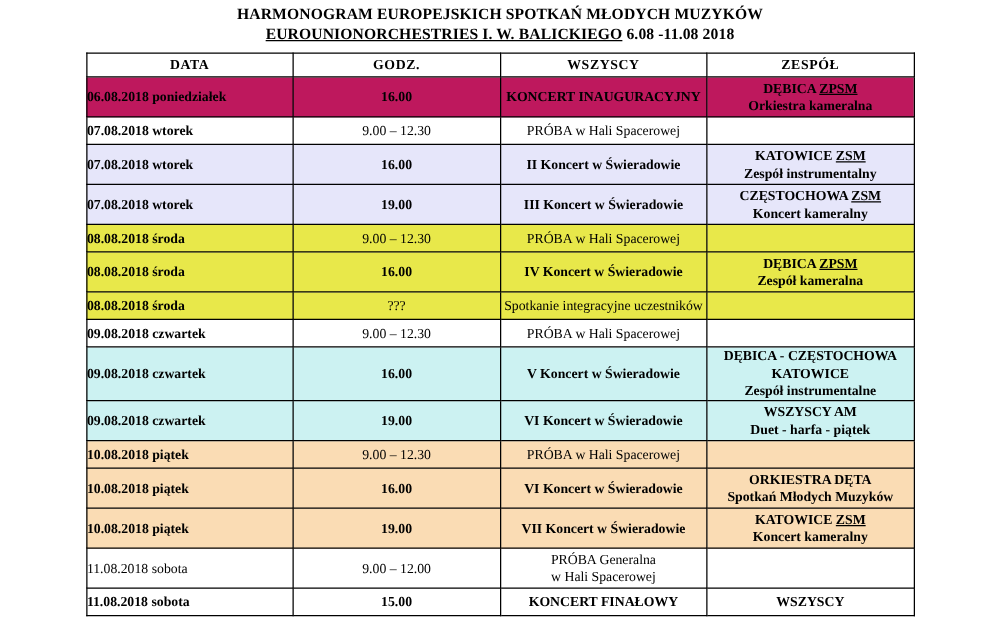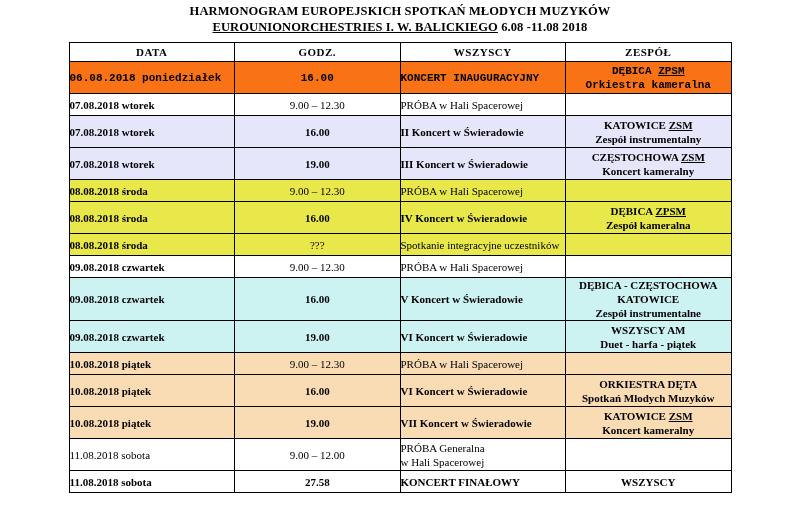--- a/index.html
+++ b/index.html
@@ -60,21 +60,21 @@
     text-align: left;
     font-size: 11px;
   }
   td.c-time {
     width: 104px;
     text-align: center;
     font-size: 11px;
   }
   td.c-place {
     width: 248px;
-    text-align: left;
+    text-align: center;
     font-size: 11px;
   }
   td.c-ens {
     width: 234px;
     text-align: center;
     font-size: 11px;
   }
   .bold { font-weight: bold; }
   .u { text-decoration: underline; }
   .row-h1 { height: 32px; }
@@ -96,21 +96,21 @@
   <table class="schedule">
     <thead>
       <tr>
         <th class="hdr c-date">DATA</th>
         <th class="hdr c-time">GODZ.</th>
         <th class="hdr c-place">WSZYSCY</th>
         <th class="hdr c-ens">ZESPÓŁ</th>
       </tr>
     </thead>
     <tbody id="tbody">
-        <tr class="row-h1" style="background: #f97316; font-family: Liberation Mono, monospace;">
+        <tr class="row-h1" style="background: #be185d;">
           <td class="c-date bold">06.08.2018 poniedziałek</td>
           <td class="c-time bold">16.00</td>
           <td class="c-place bold">KONCERT INAUGURACYJNY</td>
           <td class="c-ens">
             <span class="ens-main">DĘBICA  <span class="u">ZPSM</span></span>
             <span class="ens-sub">Orkiestra  kameralna</span>
           </td>
         </tr>
         <tr class="row-h2" style="background: rgb(255, 255, 255);">
           <td class="c-date bold">07.08.2018 wtorek</td>
@@ -209,21 +209,21 @@
           <td class="c-date">11.08.2018 sobota</td>
           <td class="c-time">9.00 – 12.00</td>
           <td class="c-place">
             <span class="place-two">PRÓBA Generalna</span>
             <span class="place-two">w Hali Spacerowej</span>
           </td>
           <td class="c-ens"></td>
         </tr>
         <tr class="row-h2" style="background: rgb(255, 255, 255);">
           <td class="c-date bold">11.08.2018 sobota</td>
-          <td class="c-time bold">27.58</td>
+          <td class="c-time bold">15.00</td>
           <td class="c-place bold">KONCERT FINAŁOWY</td>
           <td class="c-ens">
             <span class="ens-main">WSZYSCY</span>
           </td>
         </tr>
       </tbody>
   </table>
 
 </div>
 

